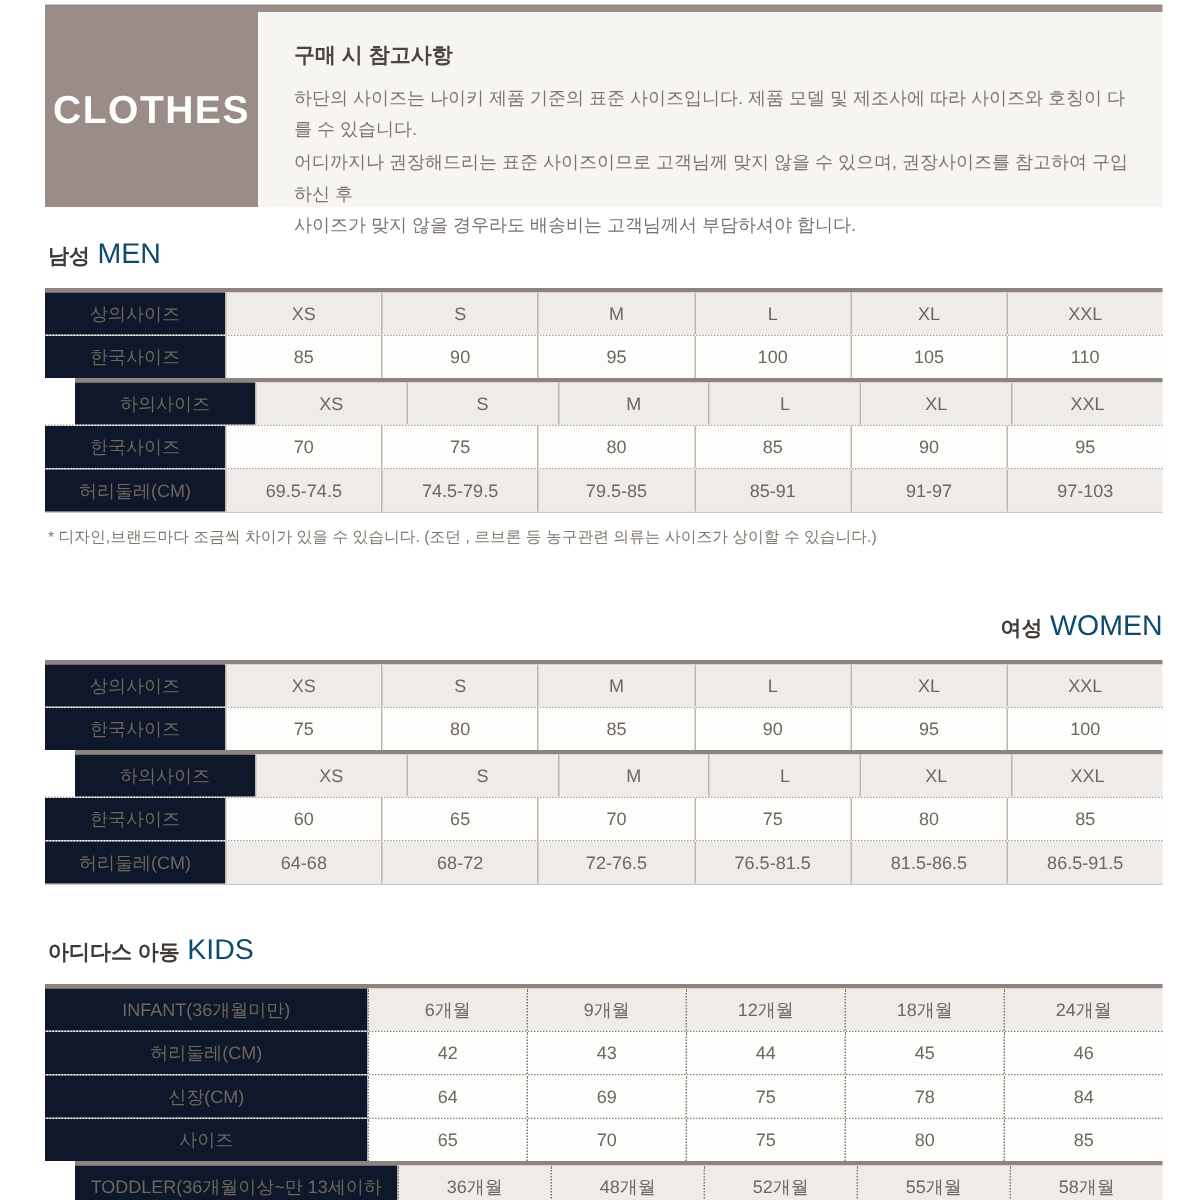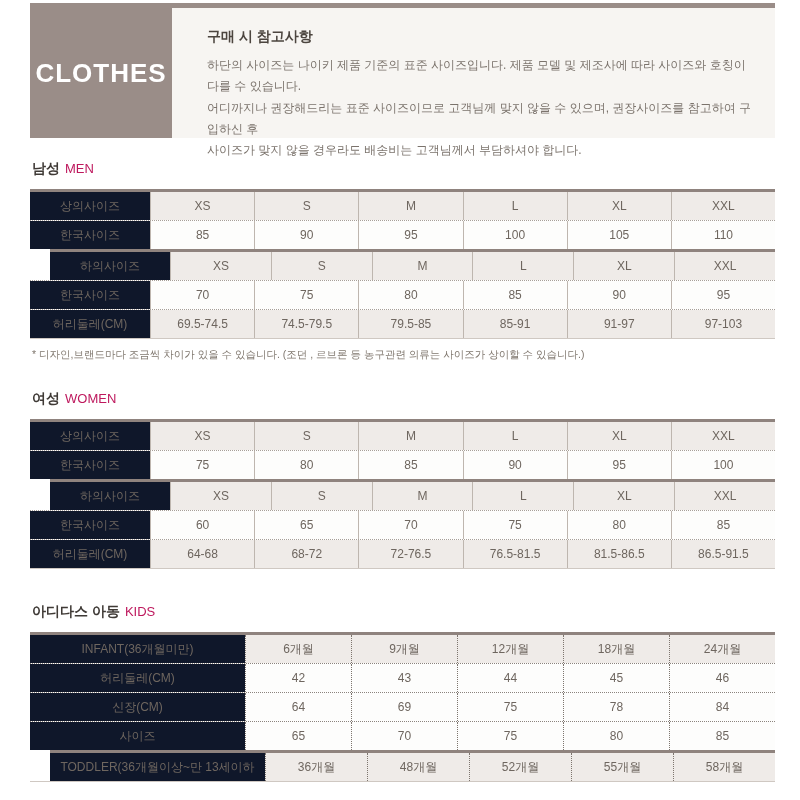--- a/index.html
+++ b/index.html
@@ -13,30 +13,30 @@
   
   .topbar{height:5px;background:#9a8d88;margin-top:3px;}
 
   
   .header{display:flex;height:130px;}
   .badge{
     width:142px;background:#9a8d88;color:#ffffff;
     display:flex;align-items:center;justify-content:center;
     font-size:26px;font-weight:600;letter-spacing:1px;
   }
-  .notice{flex:1;background:#f7f5f2;padding:20px 20px 0 35px;box-sizing:border-box;}
+  .notice{flex:1;background:#f7f5f2;padding:20px 20px 0 24px;box-sizing:border-box;}
   .notice-title{font-size:14px;font-weight:bold;color:#4c453f;margin:0 0 9px 0;}
   .notice-line{font-size:12px;color:#7b736c;line-height:1.78;}
 
   
   .section-heading{margin:0 0 11px 2px;white-space:nowrap;}
   .heading-ko{font-size:14px;font-weight:bold;color:#3f3a36;}
-  .heading-en{font-size:13px;color:#be185d;margin-left:5px;}
+  .heading-en{font-size:19px;color:#0c4a6e;margin-left:5px;}
   .mt-men{margin-top:21px;}
-  .mt-women{margin-top:27px;}
+  .mt-women{margin-top:42px;text-align:right;}
   .mt-kids{margin-top:33px;}
 
   
   .size-table{border-top:3px solid #8f837e;border-bottom:1px solid #cfc8c2;}
   .t-row{display:flex;height:28px;border-top:1px dotted #a79f98;}
   .t-row:first-child{border-top:none;}
   .t-row.sep{border-top:3px solid #8f837e;margin-left:20px;}
   .t-label,.t-cell{
     display:flex;align-items:center;justify-content:center;
     font-size:12px;color:#6e665f;box-sizing:border-box;

